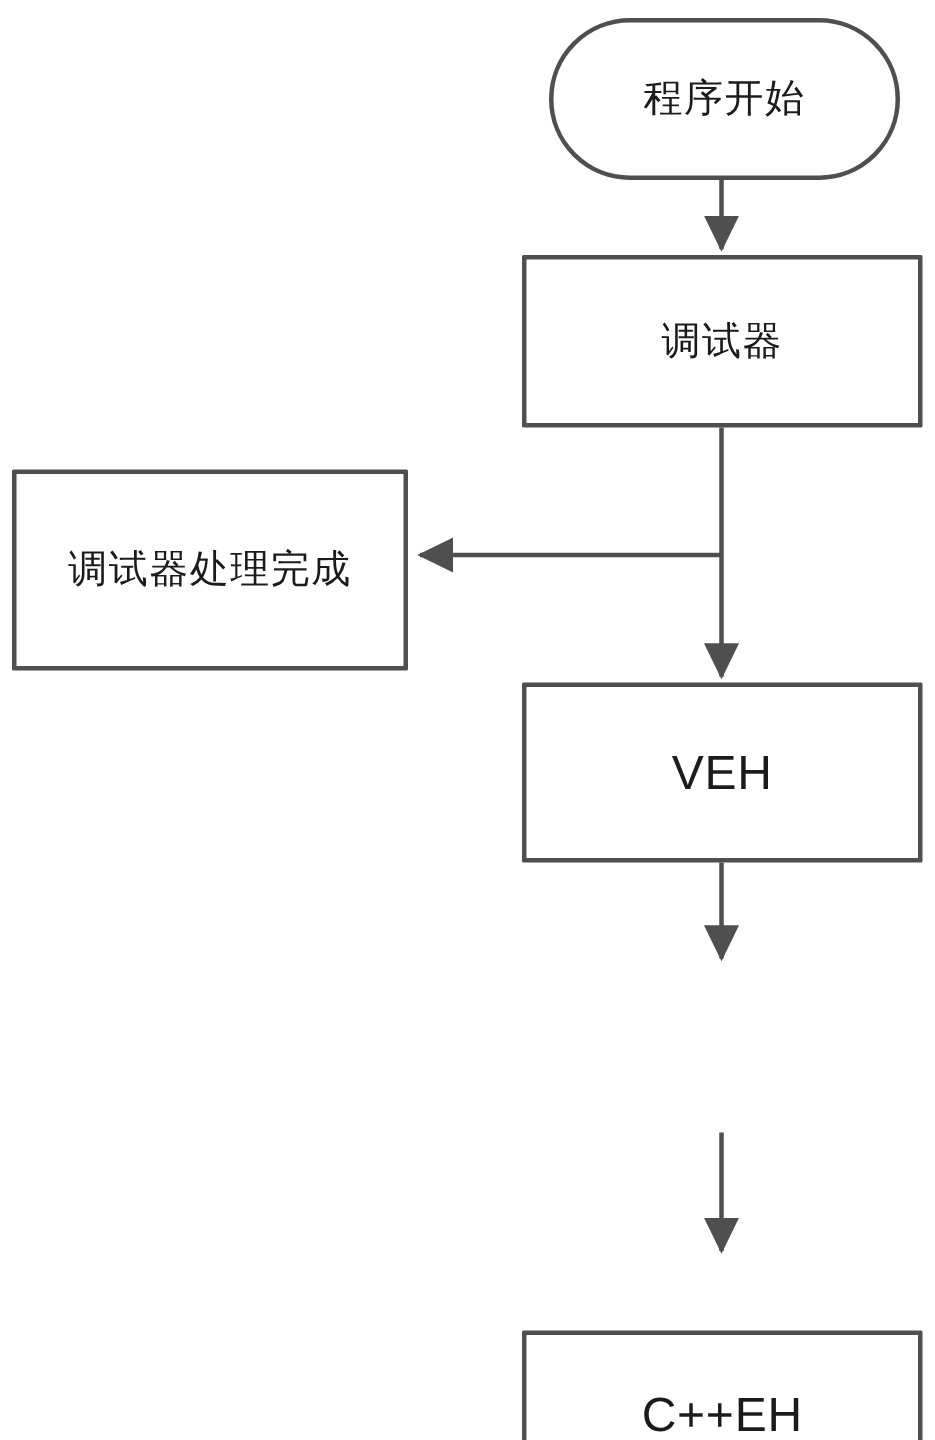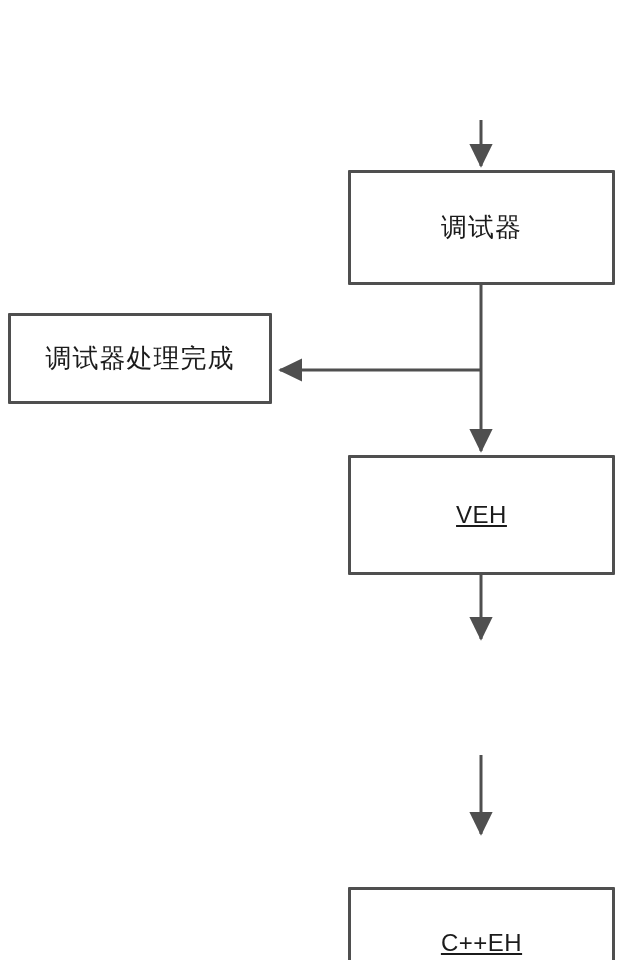--- a/index.html
+++ b/index.html
@@ -46,29 +46,28 @@
   }
   .node-label {
     display: block;
     white-space: nowrap;
   }
   .label-cjk {
     font-size: 26px;
     letter-spacing: 1px;
   }
   .label-latin {
-    font-size: 24px;
+    font-size: 32px;
     letter-spacing: 0.5px;
-    text-decoration: underline;
   }
 
   
   #node-start   { left: 366px; top: 12px;  width: 234px; height: 108px; }
   #node-debugger{ left: 348px; top: 170px; width: 267px; height: 115px; }
-  #node-done    { left: 8px;   top: 313px; width: 264px; height: 91px; }
+  #node-done    { left: 8px;   top: 313px; width: 264px; height: 134px; }
   #node-veh     { left: 348px; top: 455px; width: 267px; height: 120px; }
   #node-seh     { left: 348px; top: 643px; width: 267px; height: 112px; }
   #node-cppeh   { left: 348px; top: 887px; width: 267px; height: 112px; }
 </style>
 </head>
 <body>
 
 <div id="flow-root">
 
   <svg id="flow-svg" viewBox="0 0 623 960" xmlns="http://www.w3.org/2000/svg">
@@ -92,20 +91,23 @@
 
     <g>
       <path d="M 481 575 L 481 639" stroke="#4f4f4f" stroke-width="3" fill="none" marker-end="url(#arrowhead)"></path>
     </g>
 
     <g>
       <path d="M 481 755 L 481 834" stroke="#4f4f4f" stroke-width="3" fill="none" marker-end="url(#arrowhead)"></path>
     </g>
   </svg>
 
+  <div id="node-start" class="node stadium">
+    <span class="node-label label-cjk">程序开始</span>
+  </div>
 
   <div id="node-debugger" class="node rect">
     <span class="node-label label-cjk">调试器</span>
   </div>
 
   <div id="node-done" class="node rect">
     <span class="node-label label-cjk">调试器处理完成</span>
   </div>
 
   <div id="node-veh" class="node rect">

